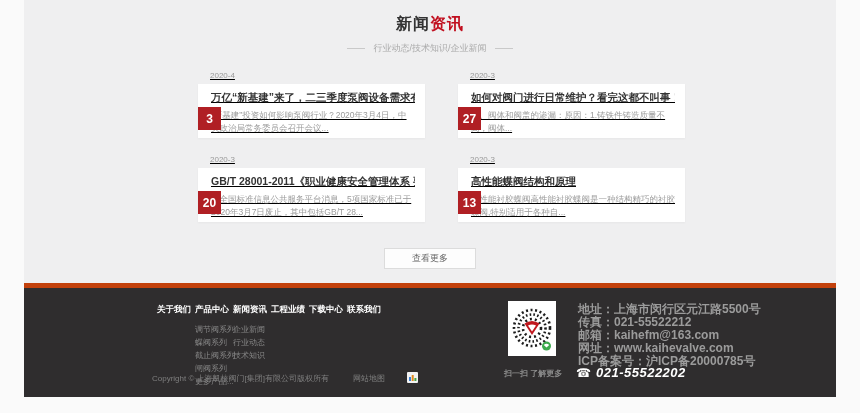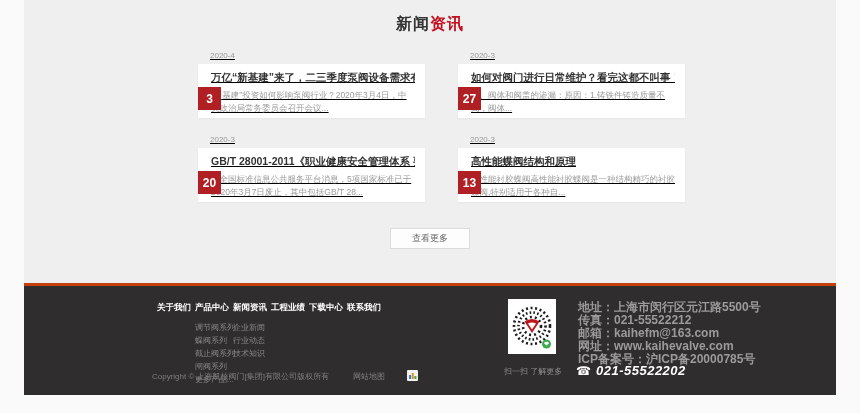--- a/index.html
+++ b/index.html
@@ -19,53 +19,58 @@
 
   .news-grid{width:510px;margin:16px auto 0;display:grid;grid-template-columns:250px 250px;column-gap:10px;row-gap:17px;text-decoration:underline;}
   .news-item{position:relative;padding-left:23px;cursor:pointer;}
   .news-date{margin-left:12px;height:13px;font-size:8px;color:#999;}
   .news-card{position:relative;background:#fff;height:40px;padding:7px 10px 7px 13px;box-shadow:0 1px 2px rgba(0,0,0,0.04);}
   .news-badge{position:absolute;left:0;top:23px;width:23px;height:23px;background:#b01f24;color:#fff;
     font-size:12px;font-weight:bold;display:flex;align-items:center;justify-content:center;}
   .news-title{font-size:10.5px;font-weight:bold;color:#333;white-space:nowrap;overflow:hidden;}
   .news-desc{margin-top:4px;font-size:8.5px;color:#9a9a9a;line-height:13px;height:26px;overflow:hidden;}
 
-  .more-btn{display:block;margin:26px auto 0;width:80px;height:21px;background:#fdfdfd;border:1px solid #dcdcdc;
+  .more-btn{display:block;margin:26px auto 0;width:92px;height:21px;background:#fdfdfd;border:1px solid #dcdcdc;
     color:#666;font-size:9px;font-family:inherit;cursor:pointer;}
 
   
-  .footer{position:relative;background:#2f2d2e;height:109px;border-top:3px solid #c2410c;}
+  .footer{position:relative;background:#2f2d2e;height:109px;border-top:5px solid #c2410c;}
   .footer-nav{position:absolute;left:133px;top:16px;display:flex;}
   .f-col{width:38px;}
   .f-col-title{font-size:8.5px;font-weight:bold;color:#fff;margin-bottom:7px;white-space:nowrap;}
   .f-col ul{list-style:none;margin:0;padding:0;}
   .f-col li{font-size:8px;color:#878787;line-height:13px;white-space:nowrap;cursor:pointer;}
 
   .qr{position:absolute;left:484px;top:13px;width:48px;height:55px;background:#fff;display:flex;align-items:center;justify-content:center;}
   .qr svg{display:block;}
-  .qr-caption{position:absolute;left:480px;top:80px;width:58px;text-align:right;font-size:8px;color:#8d8d8d;white-space:nowrap;}
+  .qr-caption{position:absolute;left:480px;top:80px;width:58px;text-align:right;font-size:8px;color:#8d8d8d;white-space:nowrap;font-weight:bold;}
 
   .contact{position:absolute;left:554px;top:15px;}
   .contact div{font-size:12px;color:#9b9b9b;line-height:13px;white-space:nowrap;font-weight:bold;}
   .phone-row{position:absolute;left:552px;top:77px;display:flex;align-items:center;color:#fff;}
   .phone-icon{font-size:12px;margin-right:5px;color:#fff;}
   .phone-number{font-size:13px;font-weight:bold;letter-spacing:0.5px;font-style:italic;}
 
   .copyright-row{position:absolute;left:128px;top:84px;display:flex;align-items:center;font-size:8px;color:#7f7f7f;gap:16px;}
   .copyright-row .sitemap{margin-left:8px;color:#7f7f7f;cursor:pointer;}
   .badge-icon{margin-left:6px;display:inline-block;}
 </style>
 </head>
 <body>
 
 <div class="content">
 
   <div class="news-section">
     <div class="section-title">
       <span>新闻</span><span class="accent">资讯</span>
+    </div>
+    <div class="section-sub">
+      <span class="dash"></span>
+      <span>行业动态/技术知识/企业新闻</span>
+      <span class="dash"></span>
     </div>
 
     <div class="news-grid">
   <div class="news-item">
     <div class="news-date">2020-4</div>
     <div class="news-card">
       <div class="news-badge">3</div>
       <div class="news-title">万亿“新基建”来了，二三季度泵阀设备需求有望迎来...</div>
       <div class="news-desc">“新基建”投资如何影响泵阀行业？2020年3月4日，中央政治局常务委员会召开会议...</div>
     </div>

